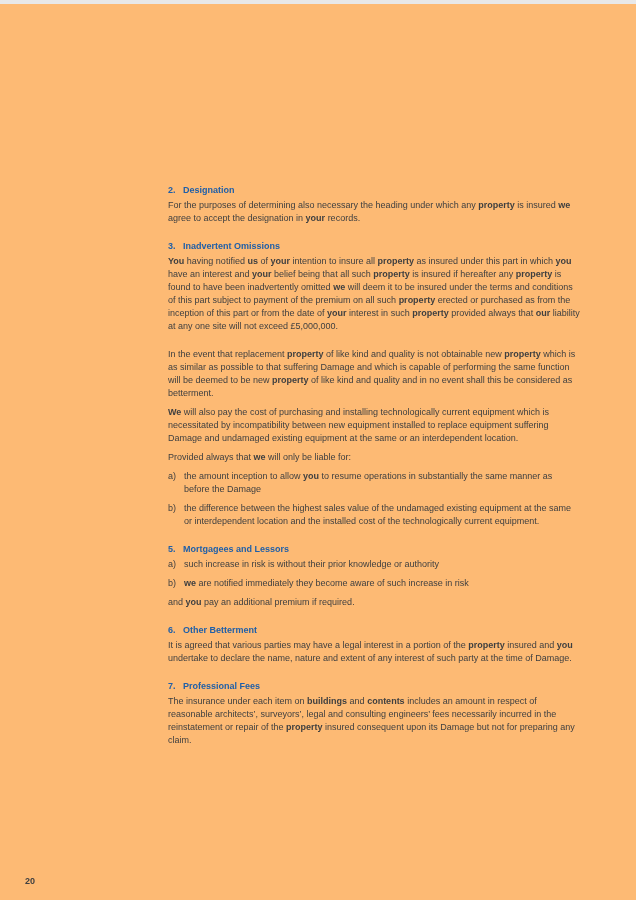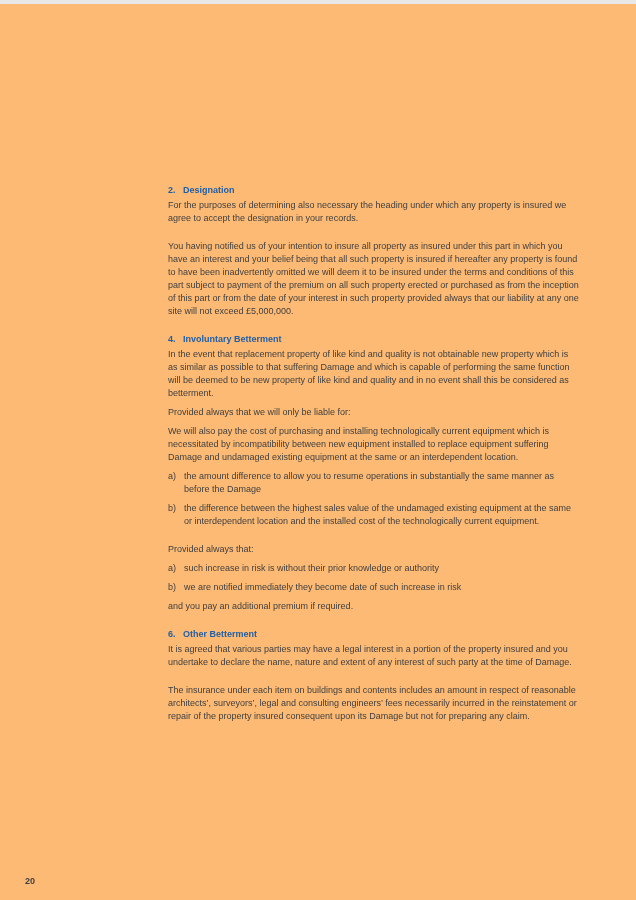--- a/index.html
+++ b/index.html
@@ -27,21 +27,21 @@
     font-weight:bold;
     color:#1f5fa8;
   }
   .sec-num{display:inline-block;width:15px;}
   .para{margin:0 0 6px 0;}
   .sec-body > .para:last-child,
   .sec-body > .list-item:last-child{margin-bottom:0;}
   .list-item{display:flex;margin:0 0 6px 0;}
   .marker{width:16px;flex:none;}
   .li-text{flex:1;}
-  .bold{font-weight:normal;text-align:center;}
+  .bold{font-weight:bold;text-align:center;}
   .page-number{
     position:absolute;
     left:25px;top:872px;
     font-size:9px;
     font-weight:bold;
     color:#404040;
   }
 </style>
 </head>
 <body>
@@ -50,65 +50,66 @@
   <div class="content">
 
     <section class="doc-section">
       <h3 class="sec-head"><span class="sec-num">2.</span><span class="sec-title">Designation</span></h3>
       <div class="sec-body">
           <p class="para"><span>For the purposes of determining also necessary the heading under which any </span><span class="bold">property</span><span> is insured </span><span class="bold">we</span><span> agree to accept the designation in </span><span class="bold">your</span><span> records.</span></p>
         </div>
     </section>
 
     <section class="doc-section">
+      <h3 class="sec-head"><span class="sec-num">3.</span><span class="sec-title">Inadvertent Omissions</span></h3>
       <div class="sec-body">
           <p class="para"><span class="bold">You</span><span> having notified </span><span class="bold">us</span><span> of </span><span class="bold">your</span><span> intention to insure all </span><span class="bold">property</span><span> as insured under this part in which </span><span class="bold">you</span><span> have an interest and </span><span class="bold">your</span><span> belief being that all such </span><span class="bold">property</span><span> is insured if hereafter any </span><span class="bold">property</span><span> is found to have been inadvertently omitted </span><span class="bold">we</span><span> will deem it to be insured under the terms and conditions of this part subject to payment of the premium on all such </span><span class="bold">property</span><span> erected or purchased as from the inception of this part or from the date of </span><span class="bold">your</span><span> interest in such </span><span class="bold">property</span><span> provided always that </span><span class="bold">our</span><span> liability at any one site will not exceed £5,000,000.</span></p>
         </div>
     </section>
 
     <section class="doc-section">
-      <h3 class="sec-head"><span class="sec-num">4.</span><span class="sec-title">Involuntary Betterment</span></h3>
       <div class="sec-body">
           <p class="para"><span>In the event that replacement </span><span class="bold">property</span><span> of like kind and quality is not obtainable new </span><span class="bold">property</span><span> which is as similar as possible to that suffering Damage and which is capable of performing the same function will be deemed to be new </span><span class="bold">property</span><span> of like kind and quality and in no event shall this be considered as betterment.</span></p>
+          <p class="para"><span class="bold">We</span><span> will also pay the cost of purchasing and installing technologically current equipment which is necessitated by incompatibility between new equipment installed to replace equipment suffering Damage and undamaged existing equipment at the same or an interdependent location.</span></p>
           <p class="para"><span>Provided always that </span><span class="bold">we</span><span> will only be liable for:</span></p>
-          <p class="para"><span class="bold">We</span><span> will also pay the cost of purchasing and installing technologically current equipment which is necessitated by incompatibility between new equipment installed to replace equipment suffering Damage and undamaged existing equipment at the same or an interdependent location.</span></p>
           <div class="list-item">
             <span class="marker">a)</span>
-            <span class="li-text"><span>the amount difference to allow </span><span class="bold">you</span><span> to resume operations in substantially the same manner as before the Damage</span></span>
+            <span class="li-text"><span>the amount inception to allow </span><span class="bold">you</span><span> to resume operations in substantially the same manner as before the Damage</span></span>
           </div>
           <div class="list-item">
             <span class="marker">b)</span>
             <span class="li-text"><span>the difference between the highest sales value of the undamaged existing equipment at the same or interdependent location and the installed cost of the technologically current equipment.</span></span>
           </div>
         </div>
     </section>
 
     <section class="doc-section">
+      <h3 class="sec-head"><span class="sec-num">5.</span><span class="sec-title">Mortgagees and Lessors</span></h3>
       <div class="sec-body">
-          <p class="para"><span>Provided always that:</span></p>
           <div class="list-item">
             <span class="marker">a)</span>
             <span class="li-text"><span>such increase in risk is without their prior knowledge or authority</span></span>
           </div>
           <div class="list-item">
             <span class="marker">b)</span>
-            <span class="li-text"><span class="bold">we</span><span> are notified immediately they become date of such increase in risk</span></span>
+            <span class="li-text"><span class="bold">we</span><span> are notified immediately they become aware of such increase in risk</span></span>
           </div>
           <p class="para"><span>and </span><span class="bold">you</span><span> pay an additional premium if required.</span></p>
         </div>
     </section>
 
     <section class="doc-section">
       <h3 class="sec-head"><span class="sec-num">6.</span><span class="sec-title">Other Betterment</span></h3>
       <div class="sec-body">
           <p class="para"><span>It is agreed that various parties may have a legal interest in a portion of the </span><span class="bold">property</span><span> insured and </span><span class="bold">you</span><span> undertake to declare the name, nature and extent of any interest of such party at the time of Damage.</span></p>
         </div>
     </section>
 
     <section class="doc-section">
+      <h3 class="sec-head"><span class="sec-num">7.</span><span class="sec-title">Professional Fees</span></h3>
       <div class="sec-body">
           <p class="para"><span>The insurance under each item on </span><span class="bold">buildings</span><span> and </span><span class="bold">contents</span><span> includes an amount in respect of reasonable architects’, surveyors’, legal and consulting engineers’ fees necessarily incurred in the reinstatement or repair of the </span><span class="bold">property</span><span> insured consequent upon its Damage but not for preparing any claim.</span></p>
         </div>
     </section>
 
   </div>
 
   <div class="page-number">20</div>
 </div>
 

